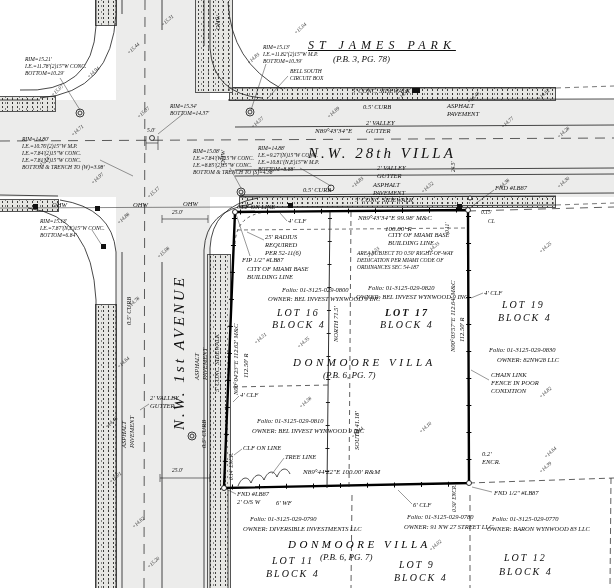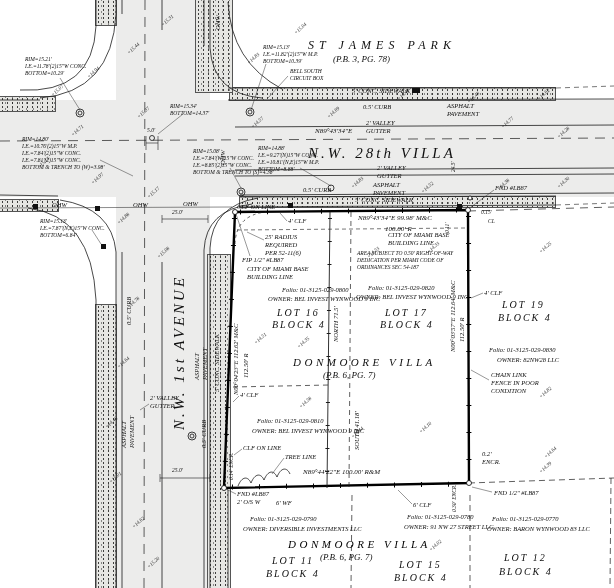--- a/index.html
+++ b/index.html
@@ -160,21 +160,21 @@
     </g>
   </svg>
 
   <div class="sq" style="left:33px;top:204px;"></div>
   <div class="sq" style="left:95px;top:206px;"></div>
   <div class="sq" style="left:101px;top:244px;"></div>
   <div class="sq" style="left:288px;top:203px;"></div>
   <div class="sq" style="left:412px;top:88px;width:8px;"></div>
   <div class="sq" style="left:457px;top:204px;"></div>
 
-  <div class="lbl parkname" style="left:308px;top:38px;">ST JAMES PARK</div>
+  <div class="lbl parkname" style="left:308px;top:38px;text-decoration:underline;">ST JAMES PARK</div>
   <div class="lbl platname" style="left:333px;top:54px;">(P.B. 3, PG. 78)</div>
   <div class="lbl t5" style="left:263px;top:44px;">
     <div>RIM=15.13'</div>
     <div>I.E.=11.82'(2)15"W M.P.</div>
     <div>BOTTOM=10.39'</div>
   </div>
   <div class="lbl t5" style="left:290px;top:68px;">
     <div>BELL SOUTH</div>
     <div>CIRCUIT BOX</div>
   </div>
@@ -273,21 +273,21 @@
     <div>DEDICATION PER MIAMI CODE OF</div>
     <div>ORDINANCES SEC 54-187</div>
   </div>
 
   <div class="lbl" style="left:282px;top:286px;">Folio: 01-3125-029-0800</div>
   <div class="lbl" style="left:268px;top:295px;">OWNER: BEL INVEST WYNWOOD 9 INC</div>
   <div class="lbl lotname" style="left:277px;top:307px;">LOT 16</div>
   <div class="lbl lotname" style="left:272px;top:319px;">BLOCK 4</div>
   <div class="lbl" style="left:368px;top:284px;">Folio: 01-3125-029-0820</div>
   <div class="lbl" style="left:356px;top:293px;">OWNER: BEL INVEST WYNWOOD 9 INC</div>
-  <div class="lbl lotname" style="left:385px;top:307px;">LOT 17</div>
+  <div class="lbl lotname" style="left:385px;top:307px;font-weight:bold;">LOT 17</div>
   <div class="lbl lotname" style="left:380px;top:319px;">BLOCK 4</div>
 
   <div class="lbl rot" style="left:449px;top:352px;">N00°03'57"E 112.64' M&amp;C</div>
   <div class="lbl rot" style="left:458px;top:342px;">112.50' R</div>
   <div class="lbl" style="left:484px;top:289px;">4' CLF</div>
   <div class="lbl lotname" style="left:502px;top:299px;">LOT 19</div>
   <div class="lbl lotname" style="left:498px;top:312px;">BLOCK 4</div>
   <div class="lbl" style="left:489px;top:346px;">Folio: 01-3125-029-0830</div>
   <div class="lbl" style="left:497px;top:356px;">OWNER: 82NW28 LLC</div>
   <div class="lbl" style="left:491px;top:371px;">
@@ -329,21 +329,21 @@
   <div class="lbl" style="left:243px;top:525px;">OWNER: DIVERSIBLE INVESTMENTS LLC</div>
   <div class="lbl" style="left:407px;top:513px;">Folio: 01-3125-029-0780</div>
   <div class="lbl" style="left:404px;top:523px;">OWNER: 91 NW 27 STREET LLC</div>
   <div class="lbl" style="left:492px;top:515px;">Folio: 01-3125-029-0770</div>
   <div class="lbl" style="left:487px;top:525px;">OWNER: BARON WYNWOOD 83 LLC</div>
   <div class="l
 bl villaname" style="position:absolute;left:288px;top:538px;font-style:italic;font-size:11px;letter-spacing:3.5px;">DONMOORE VILLA</div>
   <div class="lbl platname" style="left:320px;top:552px;">(P.B. 6, PG. 7)</div>
   <div class="lbl lotname" style="left:272px;top:555px;">LOT 11</div>
   <div class="lbl lotname" style="left:266px;top:568px;">BLOCK 4</div>
-  <div class="lbl lotname" style="left:399px;top:559px;">LOT 15</div>
+  <div class="lbl lotname" style="left:399px;top:559px;">LOT 9</div>
   <div class="lbl lotname" style="left:394px;top:572px;">BLOCK 4</div>
   <div class="lbl lotname" style="left:504px;top:552px;">LOT 12</div>
   <div class="lbl lotname" style="left:499px;top:566px;">BLOCK 4</div>
 
   <div class="lbl bigname rot" style="left:170px;top:430px;">N.W. 1st AVENUE</div>
   <div class="lbl rot" style="left:213px;top:392px;">5' CONC. SIDEWALK</div>
   <div class="lbl rot" style="left:120px;top:448px;">
     <div>ASPHALT</div>
     <div>PAVEMENT</div>
   </div>

